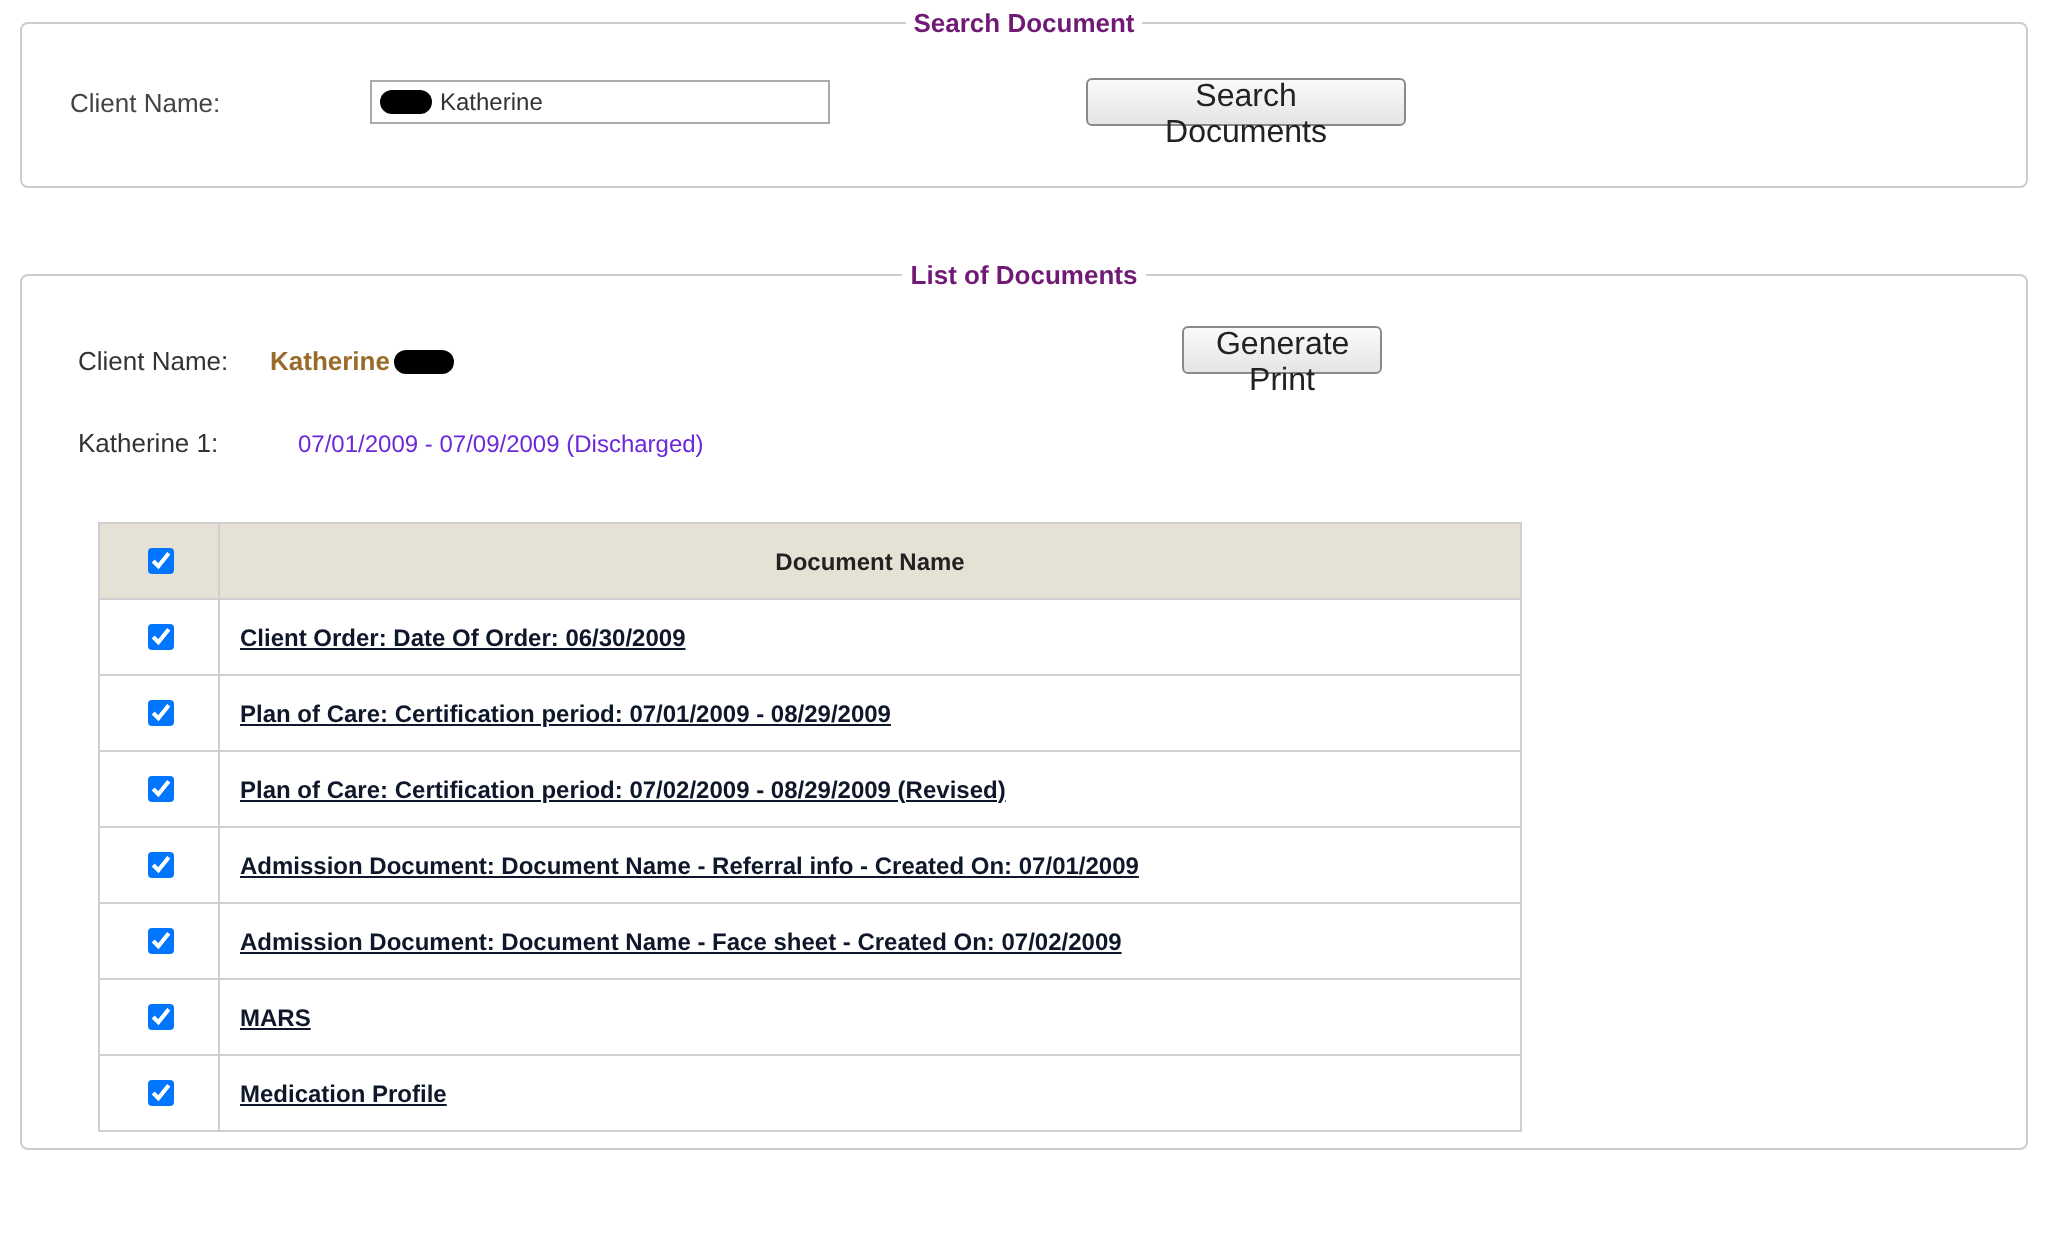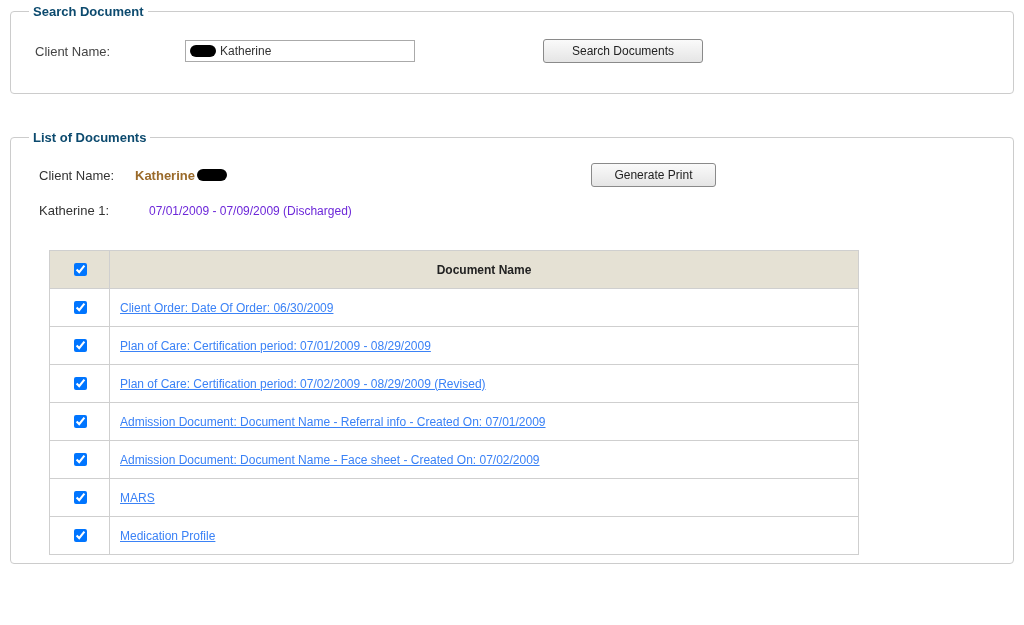--- a/index.html
+++ b/index.html
@@ -14,22 +14,23 @@
   }
   fieldset {
     border: 1px solid #ccc;
     border-radius: 4px;
     padding: 12px 18px 30px 18px;
     margin: 0 0 36px 0;
   }
   legend {
     font-weight: bold;
     font-size: 13px;
-    color: #0c4a6e;
+    color: #701a75;
     padding: 0 4px;
+    text-align: center;
   }
   .search-row {
     display: flex;
     align-items: center;
     padding: 8px 0 0 6px;
   }
   .lbl {
     width: 150px;
     color: #444;
     font-size: 13px;
@@ -52,26 +53,26 @@
     border-radius: 6px;
     margin-right: 4px;
   }
   .btn {
     height: 24px;
     padding: 0 16px;
     background: linear-gradient(#fafafa, #e5e5e5);
     border: 1px solid #8a8a8a;
     border-radius: 3px;
     font-family: inherit;
-    font-size: 12px;
+    font-size: 16px;
     color: #222;
     cursor: pointer;
   }
   .btn.search-btn { margin-left: 128px; width: 160px; }
-  .btn.print-btn { width: 125px; }
+  .btn.print-btn { width: 100px; }
 
   fieldset.list { padding-bottom: 8px; }
   .info-row {
     display: flex;
     align-items: center;
     padding: 6px 0 4px 10px;
   }
   .info-label { width: 96px; color: #333; font-size: 13px; }
   .client-value-wrap { display:flex; align-items:center; }
   .client-value {
@@ -81,21 +82,21 @@
   }
   .redact-blob.sm { width: 30px; height: 12px; margin-left: 2px; }
   .print-wrap { margin-left: 360px; }
   .admission-value {
     color: #6d28d9;
     font-size: 12px;
     margin-left: 14px;
   }
 
   table.docs {
-    width: 810px;
+    width: 712px;
     border-collapse: collapse;
     margin: 28px 0 0 20px;
     border-radius: 19px;
   }
   table.docs th, table.docs td {
     border: 1px solid #cfcfcf;
     padding: 9px 10px;
     text-align: left;
     font-size: 12px;
   }
@@ -103,24 +104,25 @@
     background: #e5e1d4;
     font-weight: bold;
     color: #222;
     text-align: center;
   }
   table.docs td.chk-cell, table.docs th.chk-cell {
     width: 60px;
     text-align: center;
   }
   .doc-link {
-    color: #3b82f6;
+    color: #0f172a;
     text-decoration: underline;
     cursor: pointer;
     display: inline-block;
+    font-weight: bold;
   }
   input[type=checkbox] { cursor: pointer; }
 </style>
 </head>
 <body>
 
 <fieldset>
   <legend>Search Document</legend>
   <div class="search-row">
     <span class="lbl">Client Name:</span>

